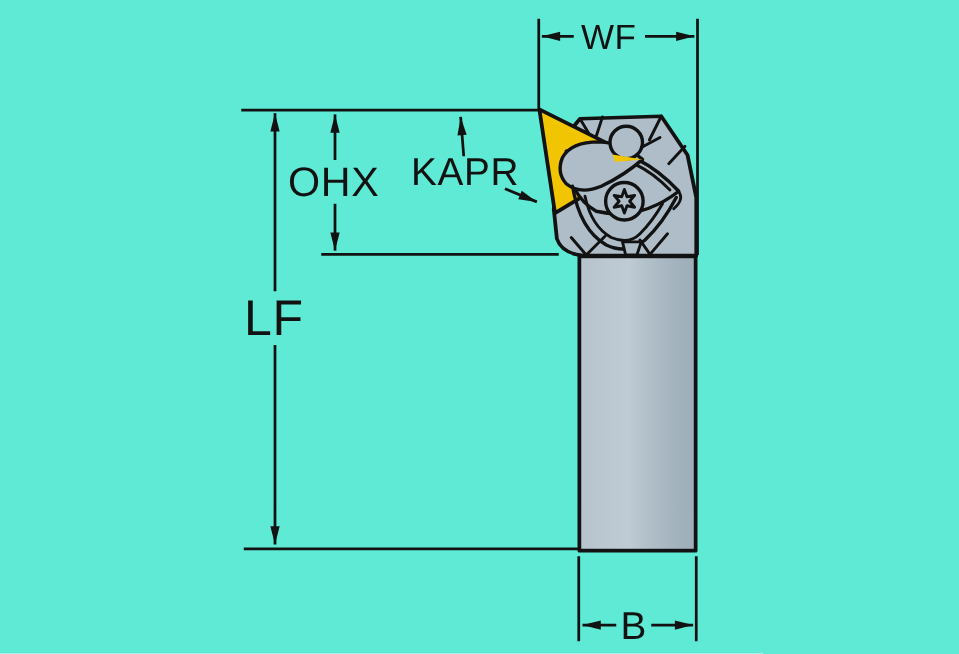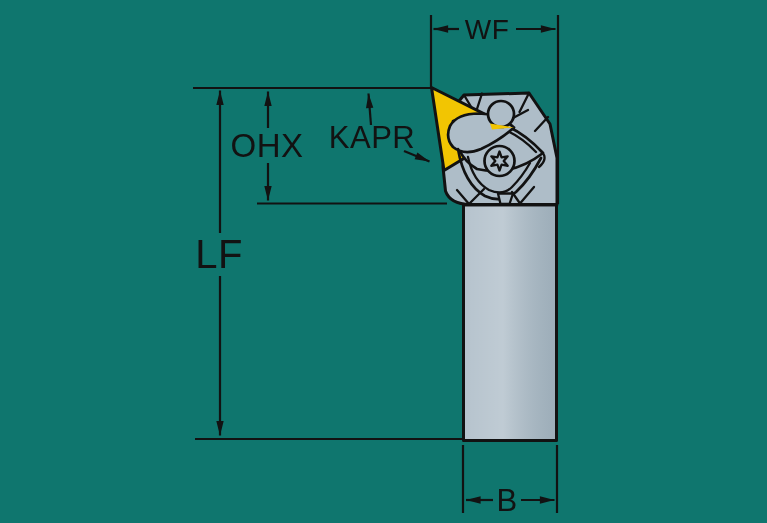--- a/index.html
+++ b/index.html
@@ -7,21 +7,21 @@
     padding: 0;
     background: #ffffff;
     width: 767px;
     height: 523px;
     overflow: hidden;
   }
   #stage {
     width: 767px;
     height: 523px;
     position: relative;
-    background: #0f766e;
+    background: #5eead4;
   }
   svg { display: block; }
   
   .dim line, .dim path {
     fill: none;
     stroke-width: 2.2px;
     stroke-linecap: butt;
   }
   
   .ref { stroke-width: 2.4px; }

